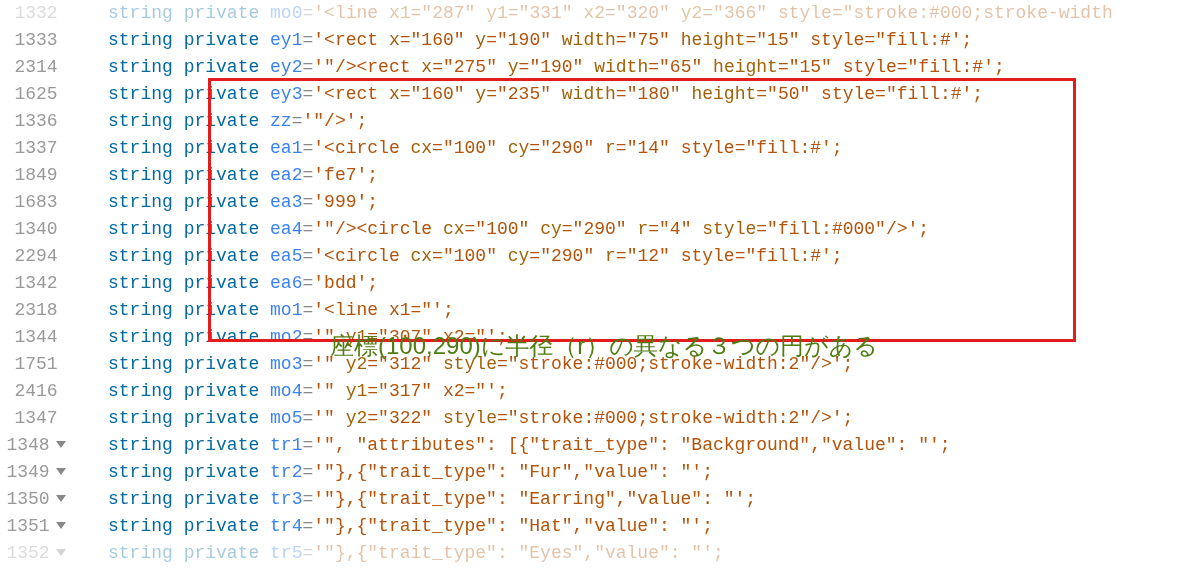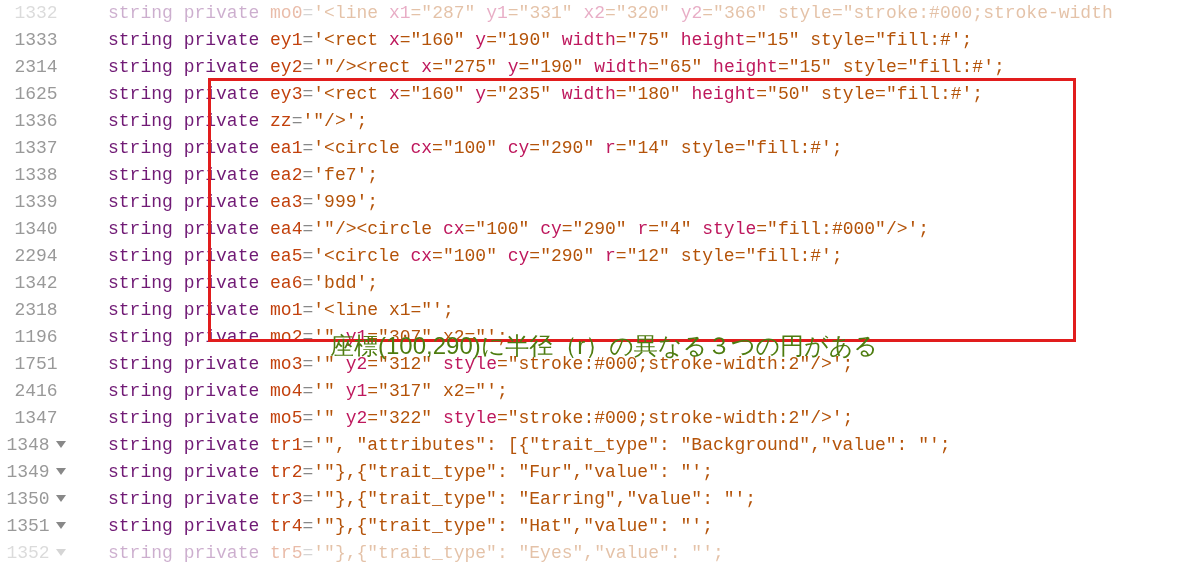--- a/index.html
+++ b/index.html
@@ -2,50 +2,50 @@
 <html><head>
 <meta charset="utf-8">
 <style>
   html,body{margin:0;padding:0;background:#fff;font-family:ui-monospace,Menlo,Consolas,"Courier New",monospace;font-size:18px;line-height:27px;color:#333}
   .editor{position:relative;width:1200px;height:574px;overflow:hidden}
   .gutter{position:absolute;left:0;top:0;width:88px;color:#999;text-align:center;user-select:none}
   .gutter .ln{padding-right:16px;height:27px}
   .gutter .ln .fold{display:inline-block;width:0;height:0;border-left:5px solid transparent;border-right:5px solid transparent;border-top:7px solid #888;margin-left:6px;vertical-align:2px}
   .code{position:absolute;left:108px;top:0;right:0;white-space:pre}
   .code .row{height:27px}
-  .kw{color:#701a75}           
-  .id{color:#c2410c}           
+  .kw{color:#0369a1}           
+  .id{color:#3b82f6}           
   .op{color:#888}              
   .str{color:#b45309;}         
-  .str .attr{color:#be185d}    
+  .str .attr{color:#a16207}    
   .str .val{color:#b45309}
   .fade-top{opacity:.35}
   .fade-bot{opacity:.35}
 
   .annot-box{position:absolute;border:3px solid #e11d1d;pointer-events:none}
   .annot-text{position:absolute;color:#4d7c0f;font-family:"Hiragino Sans","Yu Gothic",Meiryo,sans-serif;font-size:24px;font-weight:500;white-space:nowrap}
 </style>
 </head>
 <body>
 
 <div class="editor">
   <div class="gutter" id="gutter">
       <div class="ln fade-top">1332</div>
       <div class="ln">1333</div>
       <div class="ln">2314</div>
       <div class="ln">1625</div>
       <div class="ln">1336</div>
       <div class="ln">1337</div>
-      <div class="ln">1338</div>
-      <div class="ln">1339</div>
+      <div class="ln">1849</div>
+      <div class="ln">1683</div>
       <div class="ln">1340</div>
       <div class="ln">2294</div>
       <div class="ln">1342</div>
       <div class="ln">2318</div>
-      <div class="ln">1196</div>
+      <div class="ln">1344</div>
       <div class="ln">1751</div>
       <div class="ln">2416</div>
       <div class="ln">1347</div>
       <div class="ln">1348<span class="fold"></span></div>
       <div class="ln">1349<span class="fold"></span></div>
       <div class="ln">1350<span class="fold"></span></div>
       <div class="ln">1351<span class="fold"></span></div>
       <div class="ln fade-bot">1352<span class="fold"></span></div>
     </div>
   <div class="code" id="code"><div class="row fade-top"><span class="kw">string</span> <span class="kw">private</span> <span class="id">mo0</span><span class="op">=</span><span class="str">'&lt;line <span class="attr">x1</span>=<span class="val">"287"</span> <span class="attr">y1</span>=<span class="val">"331"</span> <span class="attr">x2</span>=<span class="val">"320"</span> <span class="attr">y2</span>=<span class="val">"366"</span> style="stroke:#000;stroke-width</span></div><div class="row"><span class="kw">string</span> <span class="kw">private</span> <span class="id">ey1</span><span class="op">=</span><span class="str">'&lt;rect <span class="attr">x</span>=<span class="val">"160"</span> <span class="attr">y</span>=<span class="val">"190"</span> <span class="attr">width</span>=<span class="val">"75"</span> <span class="attr">height</span>=<span class="val">"15"</span> style="fill:#';</span></div><div class="row"><span class="kw">string</span> <span class="kw">private</span> <span class="id">ey2</span><span class="op">=</span><span class="str">'"/&gt;&lt;rect <span class="attr">x</span>=<span class="val">"275"</span> <span class="attr">y</span>=<span class="val">"190"</span> <span class="attr">width</span>=<span class="val">"65"</span> <span class="attr">height</span>=<span class="val">"15"</span> style="fill:#';</span></div><div class="row"><span class="kw">string</span> <span class="kw">private</span> <span class="id">ey3</span><span class="op">=</span><span class="str">'&lt;rect <span class="attr">x</span>=<span class="val">"160"</span> <span class="attr">y</span>=<span class="val">"235"</span> <span class="attr">width</span>=<span class="val">"180"</span> <span class="attr">height</span>=<span class="val">"50"</span> style="fill:#';</span></div><div class="row"><span class="kw">string</span> <span class="kw">private</span> <span class="id">zz</span><span class="op">=</span><span class="str">'"/&gt;';</span></div><div class="row"><span class="kw">string</span> <span class="kw">private</span> <span class="id">ea1</span><span class="op">=</span><span class="str">'&lt;circle <span class="attr">cx</span>=<span class="val">"100"</span> <span class="attr">cy</span>=<span class="val">"290"</span> <span class="attr">r</span>=<span class="val">"14"</span> style="fill:#';</span></div><div class="row"><span class="kw">string</span> <span class="kw">private</span> <span class="id">ea2</span><span class="op">=</span><span class="str">'fe7';</span></div><div class="row"><span class="kw">string</span> <span class="kw">private</span> <span class="id">ea3</span><span class="op">=</span><span class="str">'999';</span></div><div class="row"><span class="kw">string</span> <span class="kw">private</span> <span class="id">ea4</span><span class="op">=</span><span class="str">'"/&gt;&lt;circle <span class="attr">cx</span>=<span class="val">"100"</span> <span class="attr">cy</span>=<span class="val">"290"</span> <span class="attr">r</span>=<span class="val">"4"</span> <span class="attr">style</span>=<span class="val">"fill:#000"</span>/&gt;';</span></div><div class="row"><span class="kw">string</span> <span class="kw">private</span> <span class="id">ea5</span><span class="op">=</span><span class="str">'&lt;circle <span class="attr">cx</span>=<span class="val">"100"</span> <span class="attr">cy</span>=<span class="val">"290"</span> <span class="attr">r</span>=<span class="val">"12"</span> style="fill:#';</span></div><div class="row"><span class="kw">string</span> <span class="kw">private</span> <span class="id">ea6</span><span class="op">=</span><span class="str">'bdd';</span></div><div class="row"><span class="kw">string</span> <span class="kw">private</span> <span class="id">mo1</span><span class="op">=</span><span class="str">'&lt;line x1="';</span></div><div class="row"><span class="kw">string</span> <span class="kw">private</span> <span class="id">mo2</span><span class="op">=</span><span class="str">'" <span class="attr">y1</span>=<span class="val">"307"</span> x2="';</span></div><div class="row"><span class="kw">string</span> <span class="kw">private</span> <span class="id">mo3</span><span class="op">=</span><span class="str">'" <span class="attr">y2</span>=<span class="val">"312"</span> <span class="attr">style</span>=<span class="val">"stroke:#000;stroke-width:2"</span>/&gt;';</span></div><div class="row"><span class="kw">string</span> <span class="kw">private</span> <span class="id">mo4</span><span class="op">=</span><span class="str">'" <span class="attr">y1</span>=<span class="val">"317"</span> x2="';</span></div><div class="row"><span class="kw">string</span> <span class="kw">private</span> <span class="id">mo5</span><span class="op">=</span><span class="str">'" <span class="attr">y2</span>=<span class="val">"322"</span> <span class="attr">style</span>=<span class="val">"stroke:#000;stroke-width:2"</span>/&gt;';</span></div><div class="row"><span class="kw">string</span> <span class="kw">private</span> <span class="id">tr1</span><span class="op">=</span><span class="str">'", "attributes": [{"trait_type": "Background","value": "';</span></div><div class="row"><span class="kw">string</span> <span class="kw">private</span> <span class="id">tr2</span><span class="op">=</span><span class="str">'"},{"trait_type": "Fur","value": "';</span></div><div class="row"><span class="kw">string</span> <span class="kw">private</span> <span class="id">tr3</span><span class="op">=</span><span class="str">'"},{"trait_type": "Earring","value": "';</span></div><div class="row"><span class="kw">string</span> <span class="kw">private</span> <span class="id">tr4</span><span class="op">=</span><span class="str">'"},{"trait_type": "Hat","value": "';</span></div><div class="row fade-bot"><span class="kw">string</span> <span class="kw">private</span> <span class="id">tr5</span><span class="op">=</span><span class="str">'"},{"trait_type": "Eyes","value": "';</span></div></div>

